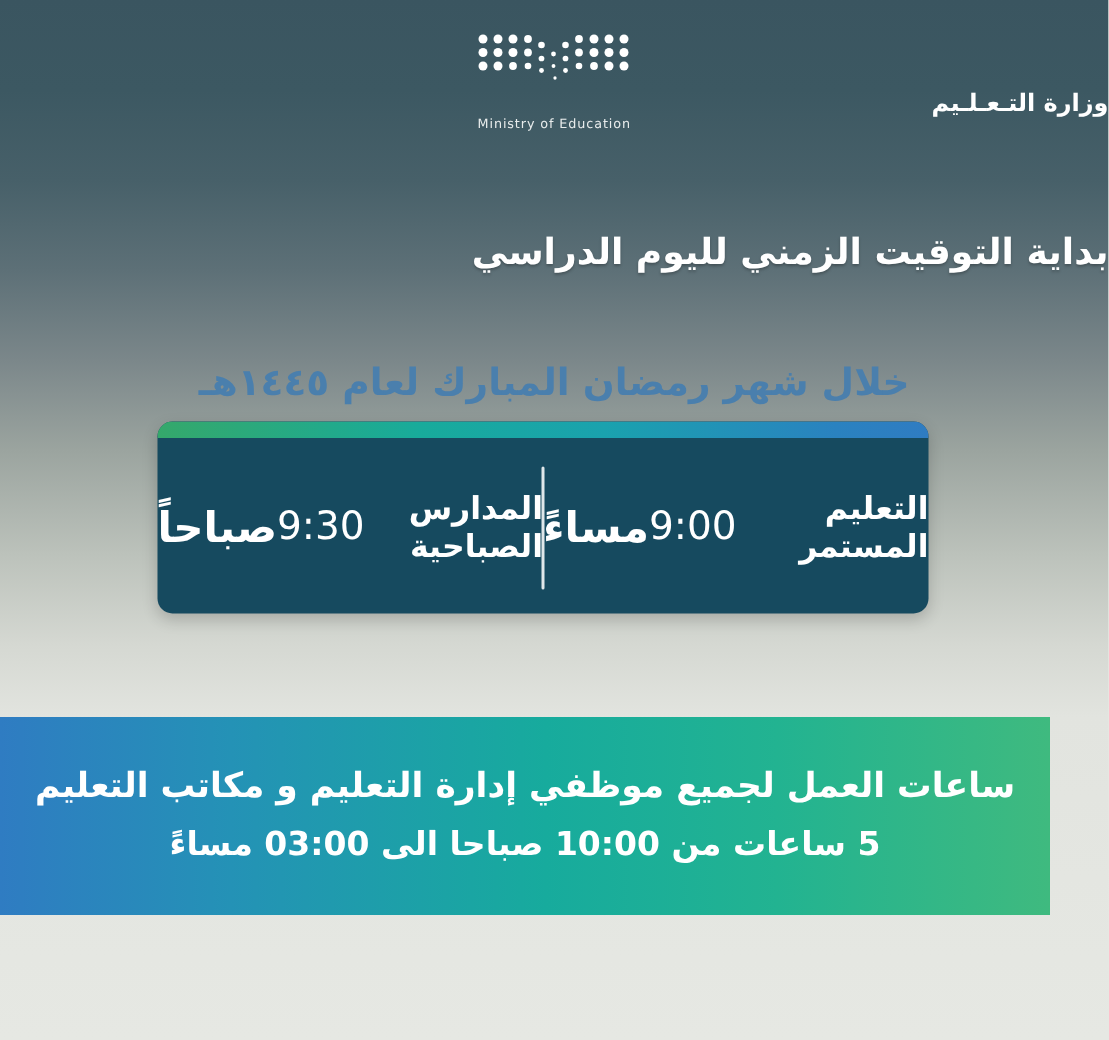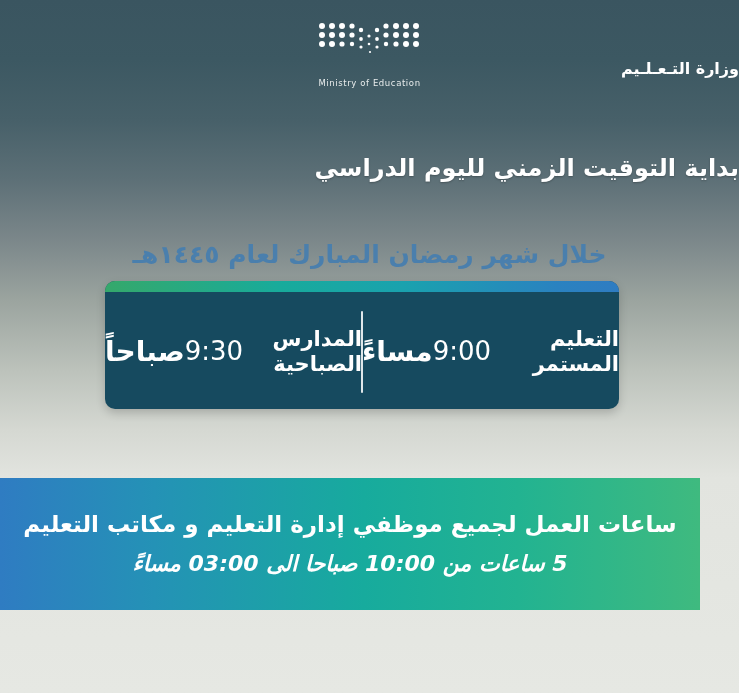--- a/index.html
+++ b/index.html
@@ -174,21 +174,20 @@
     padding: 0 14px;
   }
   .band-line2 {
     color: #ffffff;
     font-size: 22px;
     font-weight: 600;
     line-height: 1.3;
     text-align: center;
     margin-top: 10px;
     padding: 0 14px;
-    font-style: italic;
   }
 </style>
 </head>
 <body>
 
 <div id="poster">
 
   <div class="logo-wrap">
     <svg class="logo-mark" width="110" height="40" viewBox="0 0 110 40">
       <g fill="#ffffff">

